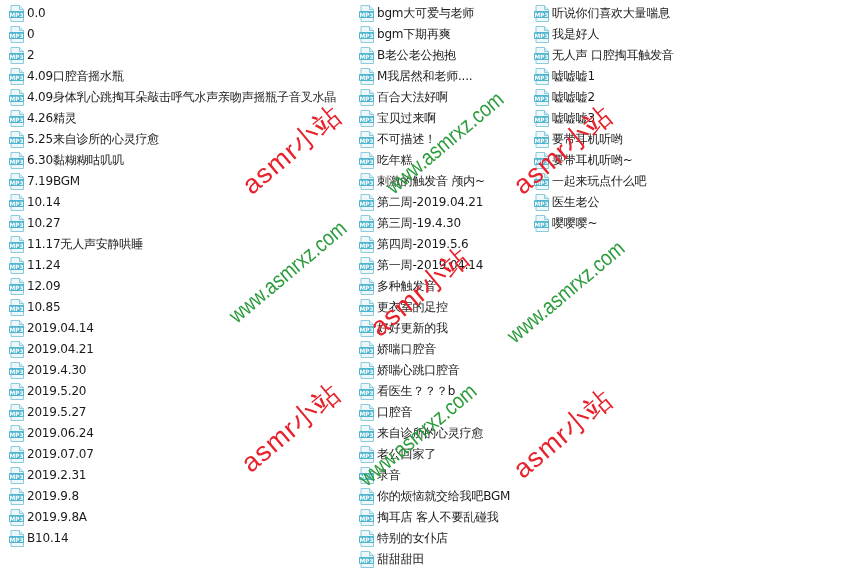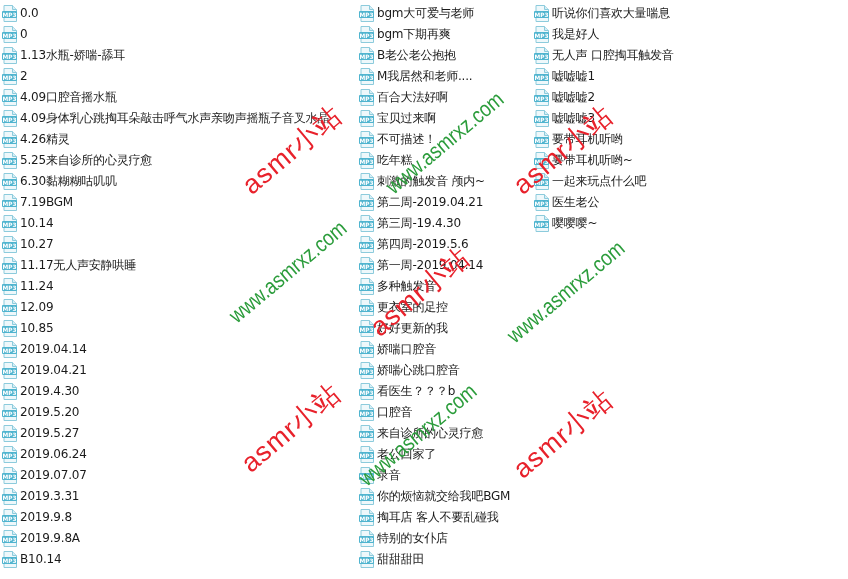--- a/index.html
+++ b/index.html
@@ -4,21 +4,21 @@
 <style>
   html, body { margin: 0; padding: 0; }
   body {
     width: 848px; height: 579px; background: #ffffff; position: relative; overflow: hidden;
     font-family: "DejaVu Sans", "Liberation Sans", sans-serif; font-size: 12px; color: #1a1a1a;
   }
   .file-list { position: absolute; top: 3px; margin: 0; padding: 0; list-style: none; }
   .file-item { height: 21px; display: flex; align-items: center; white-space: nowrap; cursor: default; }
   .file-icon { width: 16px; height: 17px; margin-right: 2px; flex: 0 0 16px; display: inline-block; }
   .file-name { line-height: 21px; letter-spacing: -0.2px; }
-  #col-1 { left: 2px; }
+  #col-1 { left: 9px; }
   #col-2 { left: 359px; }
   #col-3 { left: 534px; }
   .watermark {
     position: absolute; white-space: nowrap; pointer-events: none;
     transform: translate(-50%, -50%) rotate(-40deg); font-family: "Liberation Sans", sans-serif;
   }
   .wm-red { color: #e8212b; font-size: 27px; letter-spacing: 1px; }
   .wm-green { color: #2b9c3b; font-size: 22px; }
   .wm-green span { display: inline-block; transform: scaleX(0.85); }
 </style>
@@ -44,29 +44,20 @@
         </svg></span>
       <span class="file-name">0</span>
     </li>
     <li class="file-item">
       <span class="file-icon"><svg viewBox="0 0 16 17" width="16" height="17">
           <path d="M2 0.5 H10.5 L14.5 4.5 V16.5 H2 Z" fill="#eef8fb" stroke="#8ccbdc" stroke-width="1"></path>
           <path d="M10.5 0.5 V4.5 H14.5" fill="#d6eef5" stroke="#8ccbdc" stroke-width="1"></path>
           <rect x="0" y="6" width="15" height="7" rx="1" fill="#4fb4cf"></rect>
           <text x="7.5" y="11.6" font-size="5.8" font-family="DejaVu Sans, sans-serif" font-weight="bold" fill="#ffffff" text-anchor="middle">MP3</text>
         </svg></span>
-      <span class="file-name">1.13水瓶-娇喘-舔耳</span>
-    </li>
-    <li class="file-item">
-      <span class="file-icon"><svg viewBox="0 0 16 17" width="16" height="17">
-          <path d="M2 0.5 H10.5 L14.5 4.5 V16.5 H2 Z" fill="#eef8fb" stroke="#8ccbdc" stroke-width="1"></path>
-          <path d="M10.5 0.5 V4.5 H14.5" fill="#d6eef5" stroke="#8ccbdc" stroke-width="1"></path>
-          <rect x="0" y="6" width="15" height="7" rx="1" fill="#4fb4cf"></rect>
-          <text x="7.5" y="11.6" font-size="5.8" font-family="DejaVu Sans, sans-serif" font-weight="bold" fill="#ffffff" text-anchor="middle">MP3</text>
-        </svg></span>
       <span class="file-name">2</span>
     </li>
     <li class="file-item">
       <span class="file-icon"><svg viewBox="0 0 16 17" width="16" height="17">
           <path d="M2 0.5 H10.5 L14.5 4.5 V16.5 H2 Z" fill="#eef8fb" stroke="#8ccbdc" stroke-width="1"></path>
           <path d="M10.5 0.5 V4.5 H14.5" fill="#d6eef5" stroke="#8ccbdc" stroke-width="1"></path>
           <rect x="0" y="6" width="15" height="7" rx="1" fill="#4fb4cf"></rect>
           <text x="7.5" y="11.6" font-size="5.8" font-family="DejaVu Sans, sans-serif" font-weight="bold" fill="#ffffff" text-anchor="middle">MP3</text>
         </svg></span>
       <span class="file-name">4.09口腔音摇水瓶</span>
@@ -233,21 +224,21 @@
         </svg></span>
       <span class="file-name">2019.07.07</span>
     </li>
     <li class="file-item">
       <span class="file-icon"><svg viewBox="0 0 16 17" width="16" height="17">
           <path d="M2 0.5 H10.5 L14.5 4.5 V16.5 H2 Z" fill="#eef8fb" stroke="#8ccbdc" stroke-width="1"></path>
           <path d="M10.5 0.5 V4.5 H14.5" fill="#d6eef5" stroke="#8ccbdc" stroke-width="1"></path>
           <rect x="0" y="6" width="15" height="7" rx="1" fill="#4fb4cf"></rect>
           <text x="7.5" y="11.6" font-size="5.8" font-family="DejaVu Sans, sans-serif" font-weight="bold" fill="#ffffff" text-anchor="middle">MP3</text>
         </svg></span>
-      <span class="file-name">2019.3.31</span>
+      <span class="file-name">2019.2.31</span>
     </li>
     <li class="file-item">
       <span class="file-icon"><svg viewBox="0 0 16 17" width="16" height="17">
           <path d="M2 0.5 H10.5 L14.5 4.5 V16.5 H2 Z" fill="#eef8fb" stroke="#8ccbdc" stroke-width="1"></path>
           <path d="M10.5 0.5 V4.5 H14.5" fill="#d6eef5" stroke="#8ccbdc" stroke-width="1"></path>
           <rect x="0" y="6" width="15" height="7" rx="1" fill="#4fb4cf"></rect>
           <text x="7.5" y="11.6" font-size="5.8" font-family="DejaVu Sans, sans-serif" font-weight="bold" fill="#ffffff" text-anchor="middle">MP3</text>
         </svg></span>
       <span class="file-name">2019.9.8</span>
     </li>

